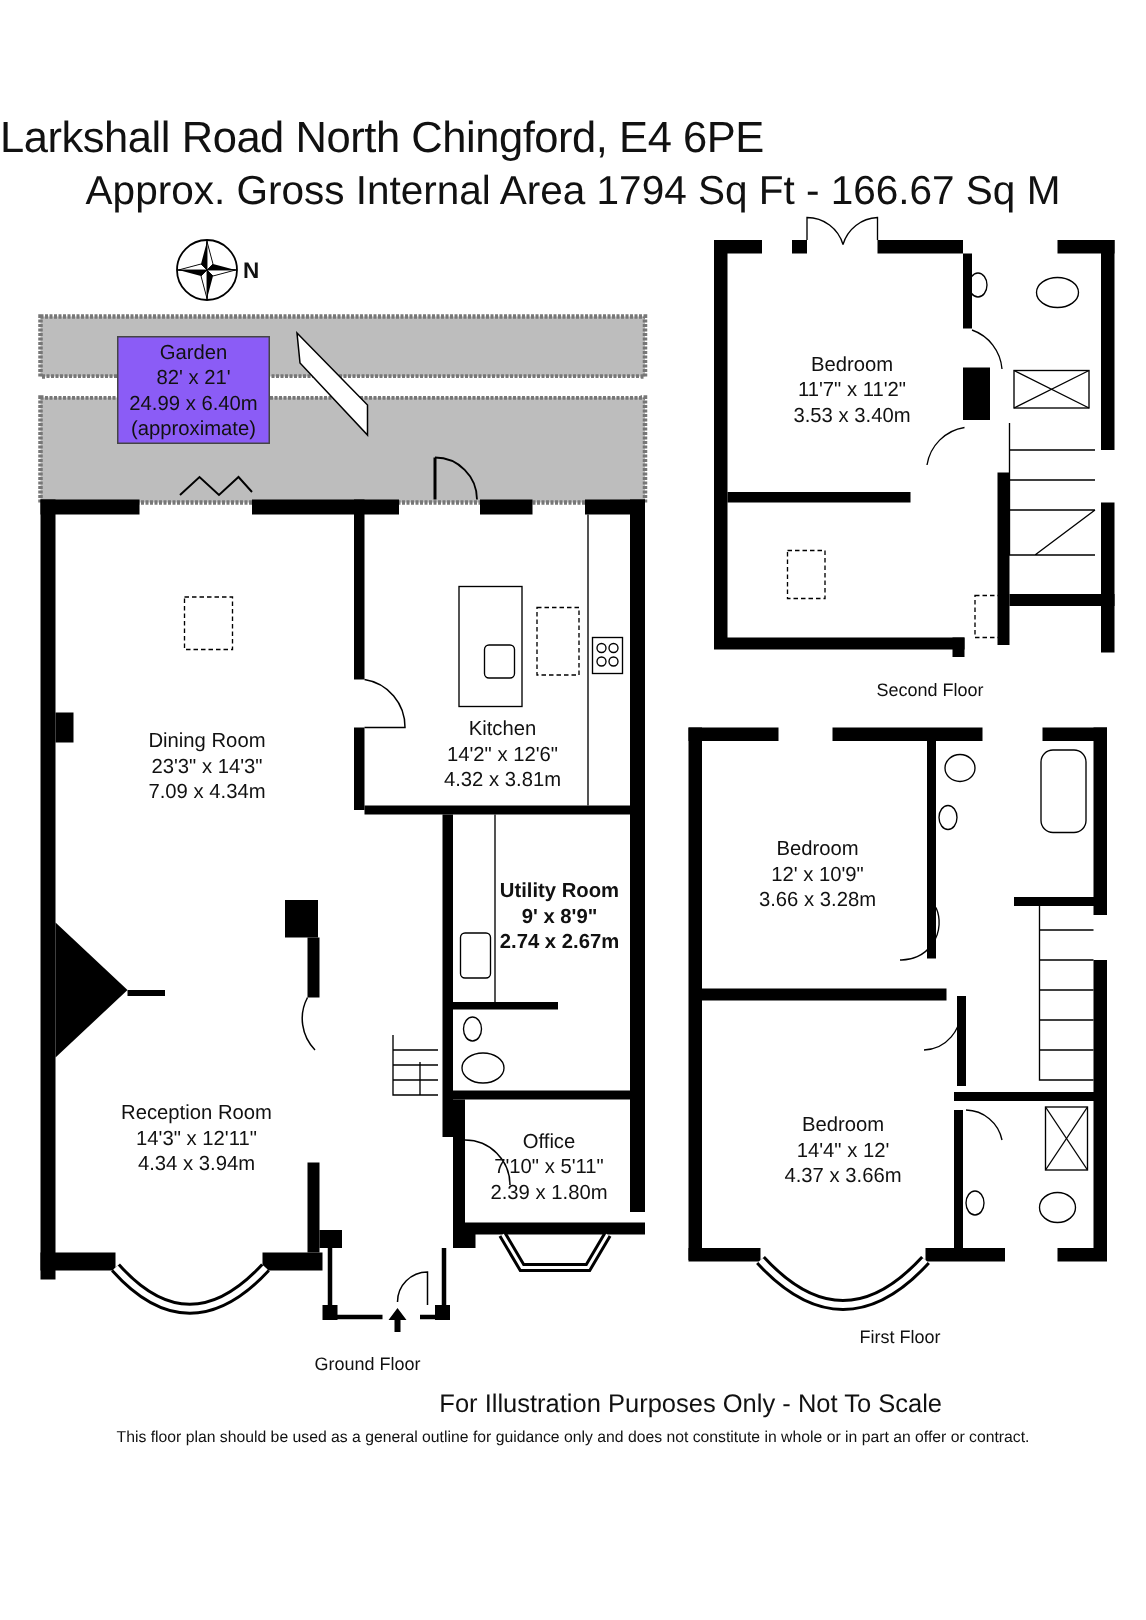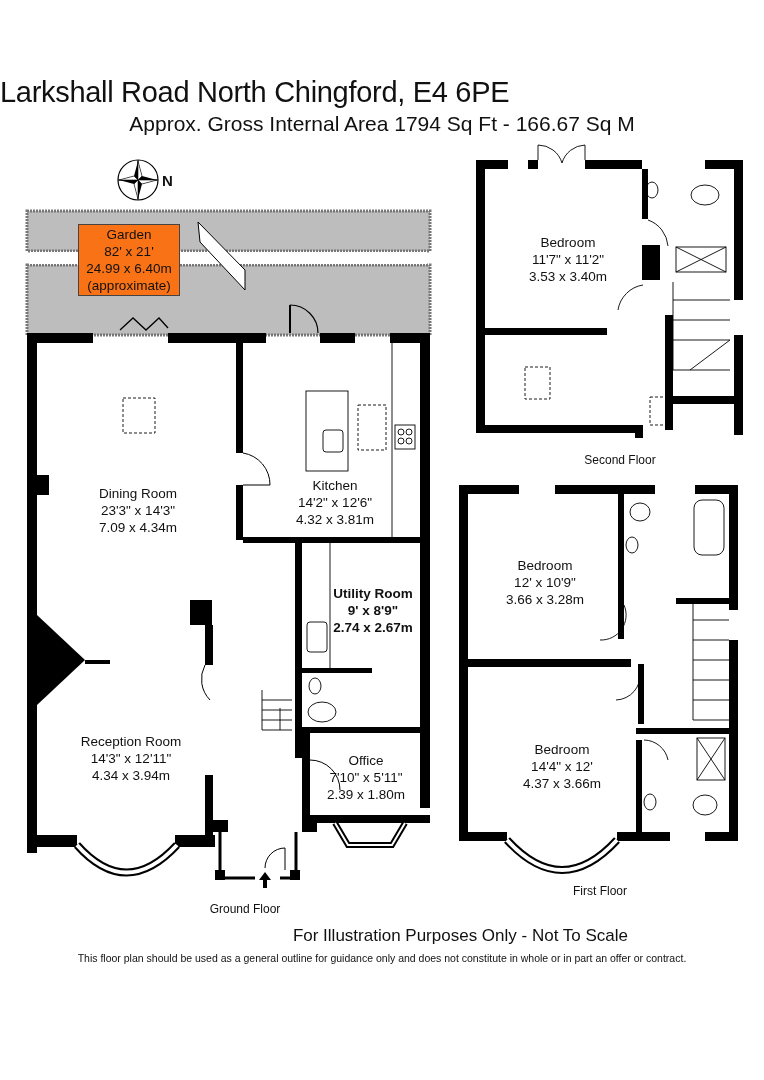--- a/index.html
+++ b/index.html
@@ -1,23 +1,23 @@
 <!DOCTYPE html>
 <html><head>
 <meta charset="utf-8">
 <style>
   html, body { margin: 0; padding: 0; background: #ffffff; }
   body { width: 764px; height: 1080px; position: relative; overflow: hidden;
          font-family: "Liberation Sans", sans-serif; color: #111; }
   .abs { position: absolute; }
   .title { left: 0; width: 645px; top: 76px; text-align: left; font-size: 29px; letter-spacing: -0.3px; }
-  .subtitle { left: 0; width: 764px; top: 112px; text-align: center; font-size: 21px; }
+  .subtitle { left: 0; width: 764px; top: 112px; text-align: center; font-size: 27px; }
   svg.plan { position: absolute; left: 0; top: 0; }
   .lbl { position: absolute; text-align: center; font-size: 13.5px; line-height: 17px; white-space: nowrap; transform: translateX(-50%); }
-  .garden-box { position: absolute; left: 78px; top: 224px; width: 102px; height: 72px; background: #f97316; border: 1px solid #444;
+  .garden-box { position: absolute; left: 78px; top: 224px; width: 102px; height: 72px; background: #8b5cf6; border: 1px solid #444;
                 text-align: center; font-size: 13.5px; line-height: 17px; padding-top: 1px; box-sizing: border-box; }
   .floor-name { position: absolute; font-size: 12px; transform: translateX(-50%); white-space: nowrap; }
   .note { left: 0; width: 628px; top: 926px; text-align: right; font-size: 17px; }
   .disc { left: 0; width: 764px; top: 952px; text-align: center; font-size: 10.5px; line-height: 13px; }
   .compass-n { position: absolute; left: 162px; top: 172px; font-size: 15px; font-weight: bold; }
 </style>
 </head>
 <body>
 
 <div class="abs title">Larkshall Road North Chingford, E4 6PE</div>

